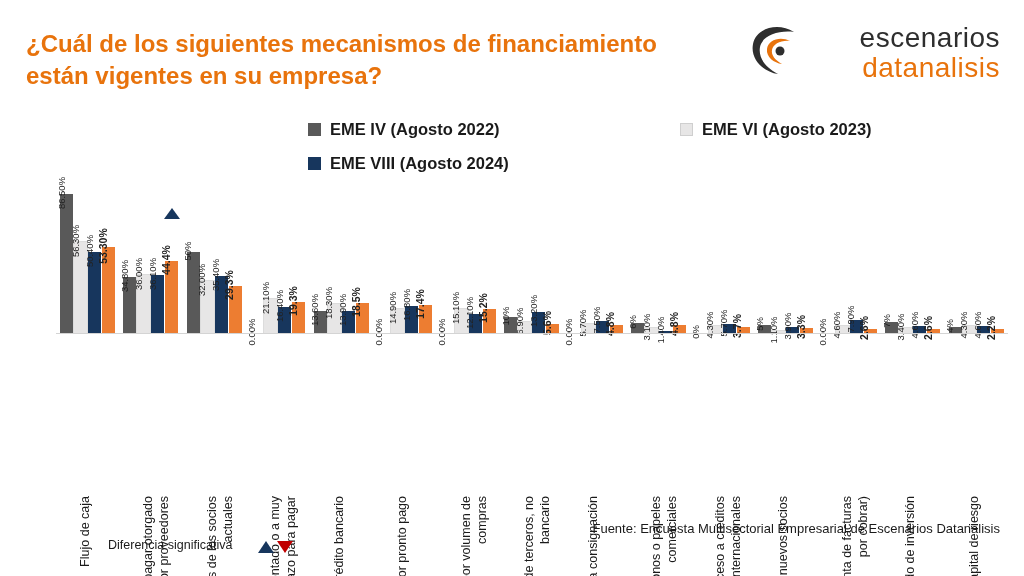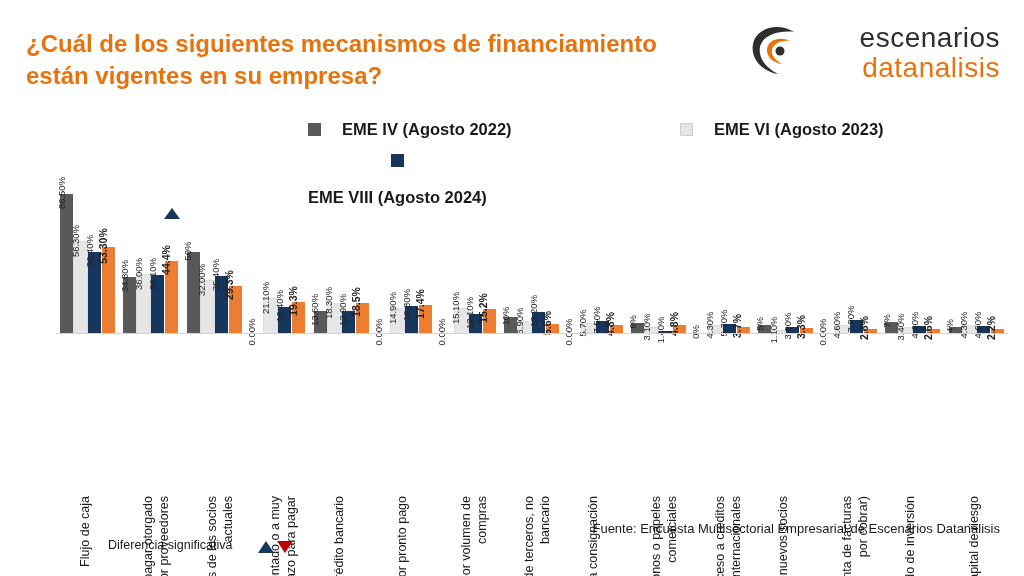--- a/index.html
+++ b/index.html
@@ -33,27 +33,27 @@
     position:absolute; right:0; top:30px;
     font-size:28px; letter-spacing:.5px; color:#E8730C; font-weight:400;
   }
   #logo-mark { position:absolute; left:0; top:2px; width:58px; height:54px; }
 
   
   #legend {
     position:absolute; left:300px; top:118px; width:660px; height:62px;
   }
   .legend-item {
-    position:absolute; display:flex; align-items:center; gap:21px;
+    position:absolute; display:flex; align-items:center; gap:9px;
     font-size:16.5px; font-weight:700; color:#1a1a1a;
   }
   .legend-swatch { width:13px; height:13px; display:inline-block; }
   .li-0 { left:8px;   top:2px; }
   .li-1 { left:380px; top:2px; }
-  .li-2 { left:8px;   top:36px;flex-direction:column; }
+  .li-2 { left:8px;   top:36px; }
   .li-3 { left:390px; top:36px; }
 
   
   #plot {
     position:absolute; left:56px; top:188px; width:952px; height:145px;
   }
   #baseline {
     position:absolute; left:56px; top:333px; width:952px; height:1px;
     background:#d4d4d4;
   }

